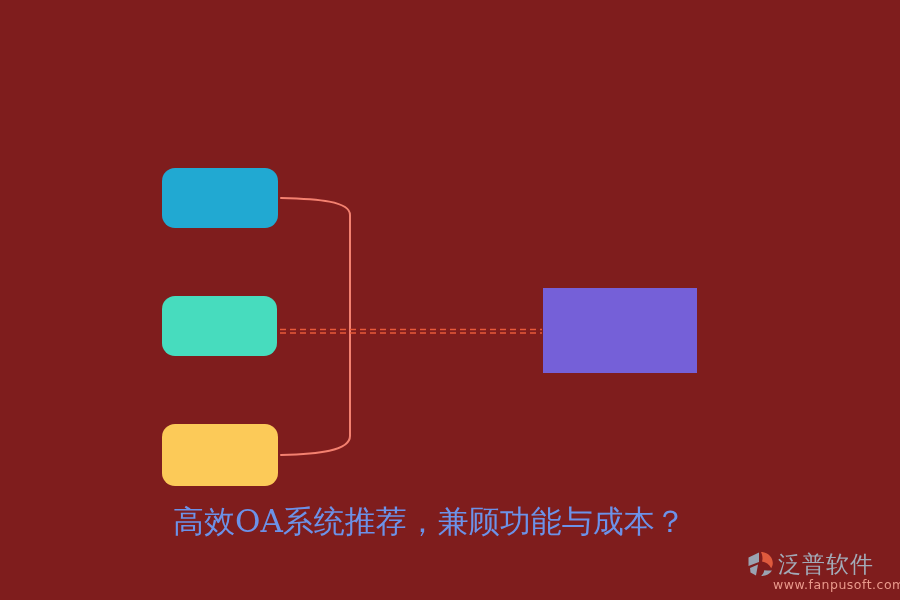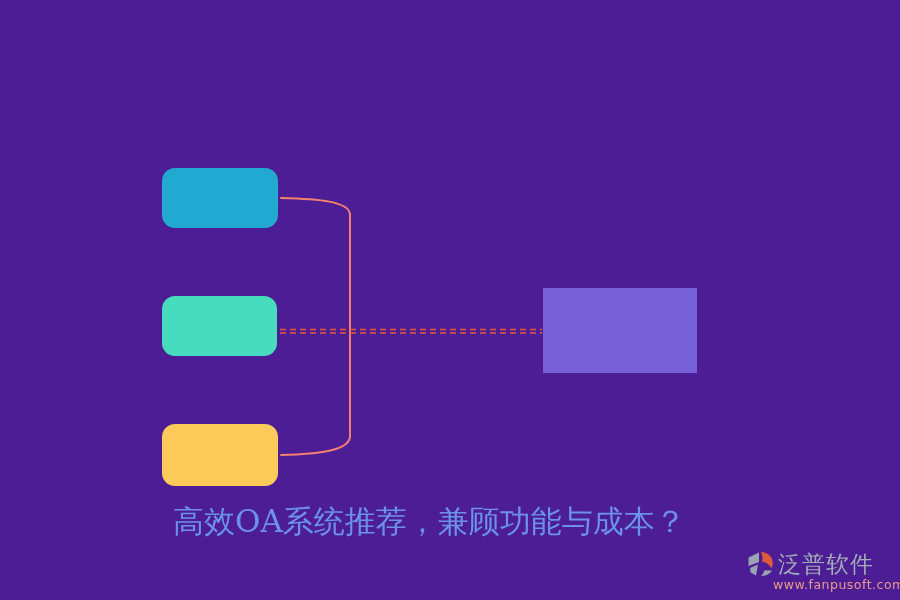--- a/index.html
+++ b/index.html
@@ -5,21 +5,21 @@
   html, body {
     margin: 0;
     padding: 0;
     background: #ffffff;
     font-family: "DejaVu Sans", "Liberation Sans", sans-serif;
   }
   .canvas {
     position: relative;
     width: 900px;
     height: 600px;
-    background: #4c1d95;
+    background: #7f1d1d;
     overflow: hidden;
   }
   .node {
     position: absolute;
     box-sizing: border-box;
   }
   .node-branch-top {
     left: 162px; top: 168px;
     width: 116px; height: 60px;
     border-radius: 13px;

